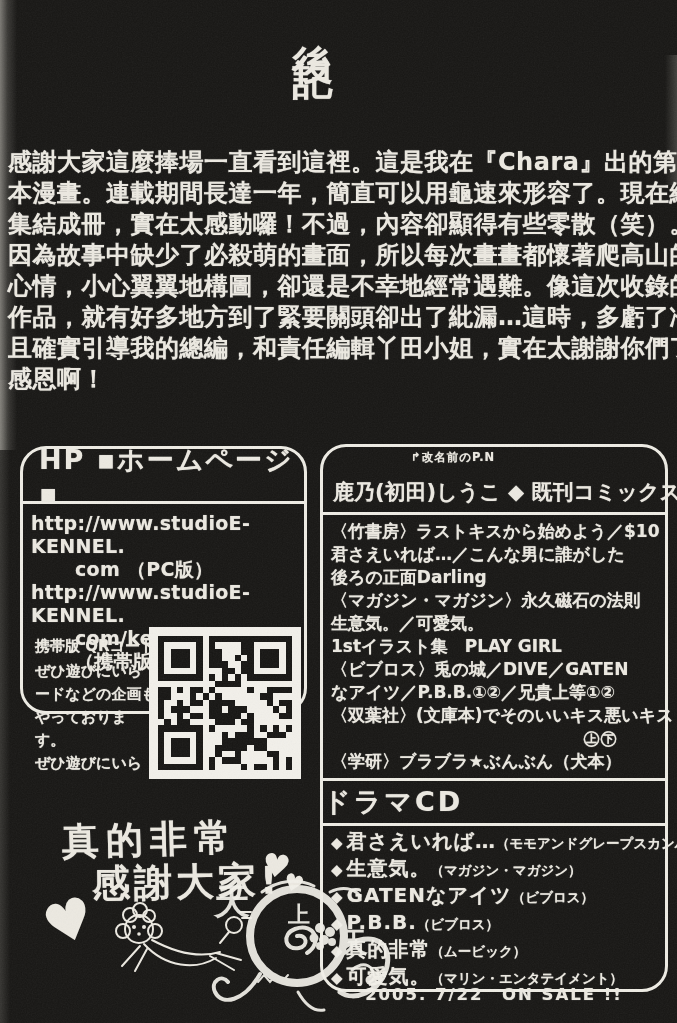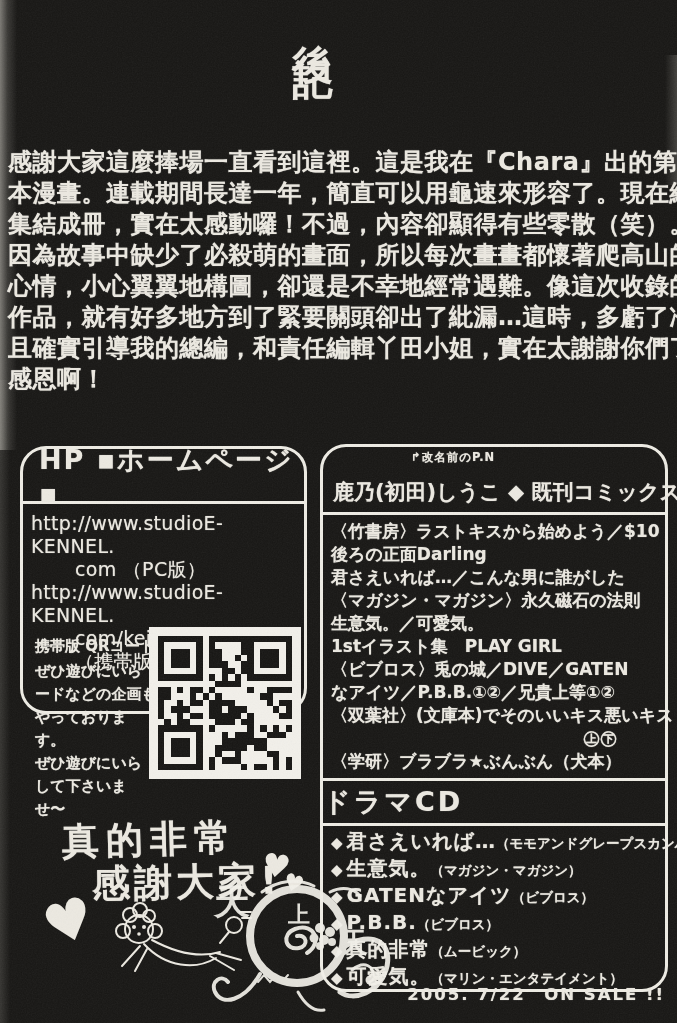--- a/index.html
+++ b/index.html
@@ -16,21 +16,21 @@
   .glow{text-shadow:0 0 1px rgba(255,255,250,.6);}
   .title{position:absolute;left:286px;top:12px;writing-mode:vertical-rl;
       font-size:40px;font-weight:700;letter-spacing:14px;}
   .para{position:absolute;left:8px;top:147px;width:664px;}
   .para div{font-size:24px;line-height:31px;font-weight:600;letter-spacing:.5px;white-space:nowrap;}
   .box{position:absolute;border:3px solid #eeece4;border-radius:26px;box-sizing:border-box;}
   
   .hp{left:20px;top:446px;width:287px;height:268px;}
   .hp .hd{height:52px;border-bottom:3px solid #eeece4;display:flex;align-items:center;
       padding-left:16px;font-size:27px;font-weight:700;letter-spacing:2px;}
-  .hp .urls{padding:8px 4px 0 8px;font-size:19px;font-weight:400;line-height:23px;letter-spacing:.3px;}
+  .hp .urls{padding:8px 4px 0 8px;font-size:19px;font-weight:700;line-height:23px;letter-spacing:.3px;}
   .hp .urls .ind{padding-left:44px;}
   .qr-note{position:absolute;left:12px;top:186px;width:122px;font-size:15px;font-weight:600;line-height:23px;}
   .qr-note .lbl{white-space:nowrap;margin-bottom:2px;}
   .qr{position:absolute;right:3px;top:178px;width:152px;height:152px;background:#f2f0ea;
       display:flex;align-items:center;justify-content:center;}
   .qr .grid{display:grid;grid-template-columns:repeat(21,6.4px);grid-auto-rows:6.4px;}
   .qr .grid span{display:block;}
   .qr .grid span.d{background:#161513;}
   
   .works{left:320px;top:444px;width:348px;height:548px;}
@@ -41,21 +41,21 @@
   .works .list div{white-space:nowrap;}
   .works .list .vol{text-align:right;padding-right:42px;}
   .drama-hd{position:absolute;left:0;top:331px;width:100%;box-sizing:border-box;
       border-top:3px solid #eeece4;border-bottom:3px solid #eeece4;
       padding:3px 0 3px 0;font-size:27px;font-weight:700;letter-spacing:3px;}
   .drama-list{position:absolute;left:0;top:378px;width:100%;padding:4px 4px 0 8px;box-sizing:border-box;}
   .drama-list .it{line-height:25px;white-space:nowrap;}
   .drama-list .b{font-size:15px;margin-right:4px;}
   .drama-list .t{font-size:20px;font-weight:700;letter-spacing:1px;}
   .drama-list .p{font-size:13.5px;font-weight:600;}
-  .release{position:absolute;left:0;top:537px;width:100%;text-align:right;
+  .release{position:absolute;left:0;top:537px;width:100%;text-align:center;
       font-size:16.5px;font-weight:700;letter-spacing:2px;}
   
   .thx1{position:absolute;left:62px;top:815px;font-size:37px;font-weight:700;letter-spacing:7px;transform:rotate(-1.5deg);}
   .thx2{position:absolute;left:92px;top:857px;font-size:38px;font-weight:700;letter-spacing:4px;transform:rotate(-1deg);}
   .heart{position:absolute;line-height:1;}
   .h1{left:262px;top:850px;font-size:32px;transform:rotate(8deg);}
   .h2{left:283px;top:872px;font-size:23px;transform:rotate(18deg);}
   .h3{left:44px;top:894px;font-size:56px;transform:rotate(-18deg);}
   .poodle{position:absolute;left:100px;top:898px;}
   .stamp{position:absolute;left:202px;top:852px;opacity:.93;}
@@ -90,21 +90,20 @@
       <div>http://www.studioE-KENNEL.</div>
       <div class="ind">com/keitai.html</div>
       <div class="ind">（携帯版）</div>
     </div>
     <div class="qr-note glow">
       <div class="lbl"><span>携帯版 QRコード</span><span>▶</span></div>
       <div>ぜひ遊びにいら</div>
       <div>ードなどの企画も</div>
       <div>やっております。</div>
       <div>ぜひ遊びにいら</div>
-      <div>して下さいませ〜</div>
     </div>
     <div class="qr">
         <div class="grid">
           <span class="d"></span>
           <span class="d"></span>
           <span class="d"></span>
           <span class="d"></span>
           <span class="d"></span>
           <span class="d"></span>
           <span class="d"></span>
@@ -544,22 +543,22 @@
           <span class="d"></span>
         </div>
       </div>
   </div>
 
   <div class="box works">
     <div class="note glow">↱改名前のP.N</div>
     <div class="hd glow">鹿乃(初田)しうこ ◆ 既刊コミックス</div>
     <div class="list glow">
       <div>〈竹書房〉ラストキスから始めよう／$10</div>
+      <div>君さえいれば…／こんな男に誰がした</div>
       <div>後ろの正面Darling</div>
-      <div>君さえいれば…／こんな男に誰がした</div>
       <div>〈マガジン・マガジン〉永久磁石の法則</div>
       <div>生意気。／可愛気。</div>
       <div>1stイラスト集　PLAY GIRL</div>
       <div>〈ビブロス〉兎の城／DIVE／GATEN</div>
       <div>なアイツ／P.B.B.①②／兄貴上等①②</div>
       <div>〈双葉社〉(文庫本)でそのいいキス悪いキス</div>
       <div class="vol">㊤㊦</div>
       <div>〈学研〉ブラブラ★ぶんぶん（犬本）</div>
     </div>
     <div class="drama-hd glow">ドラマCD</div>

